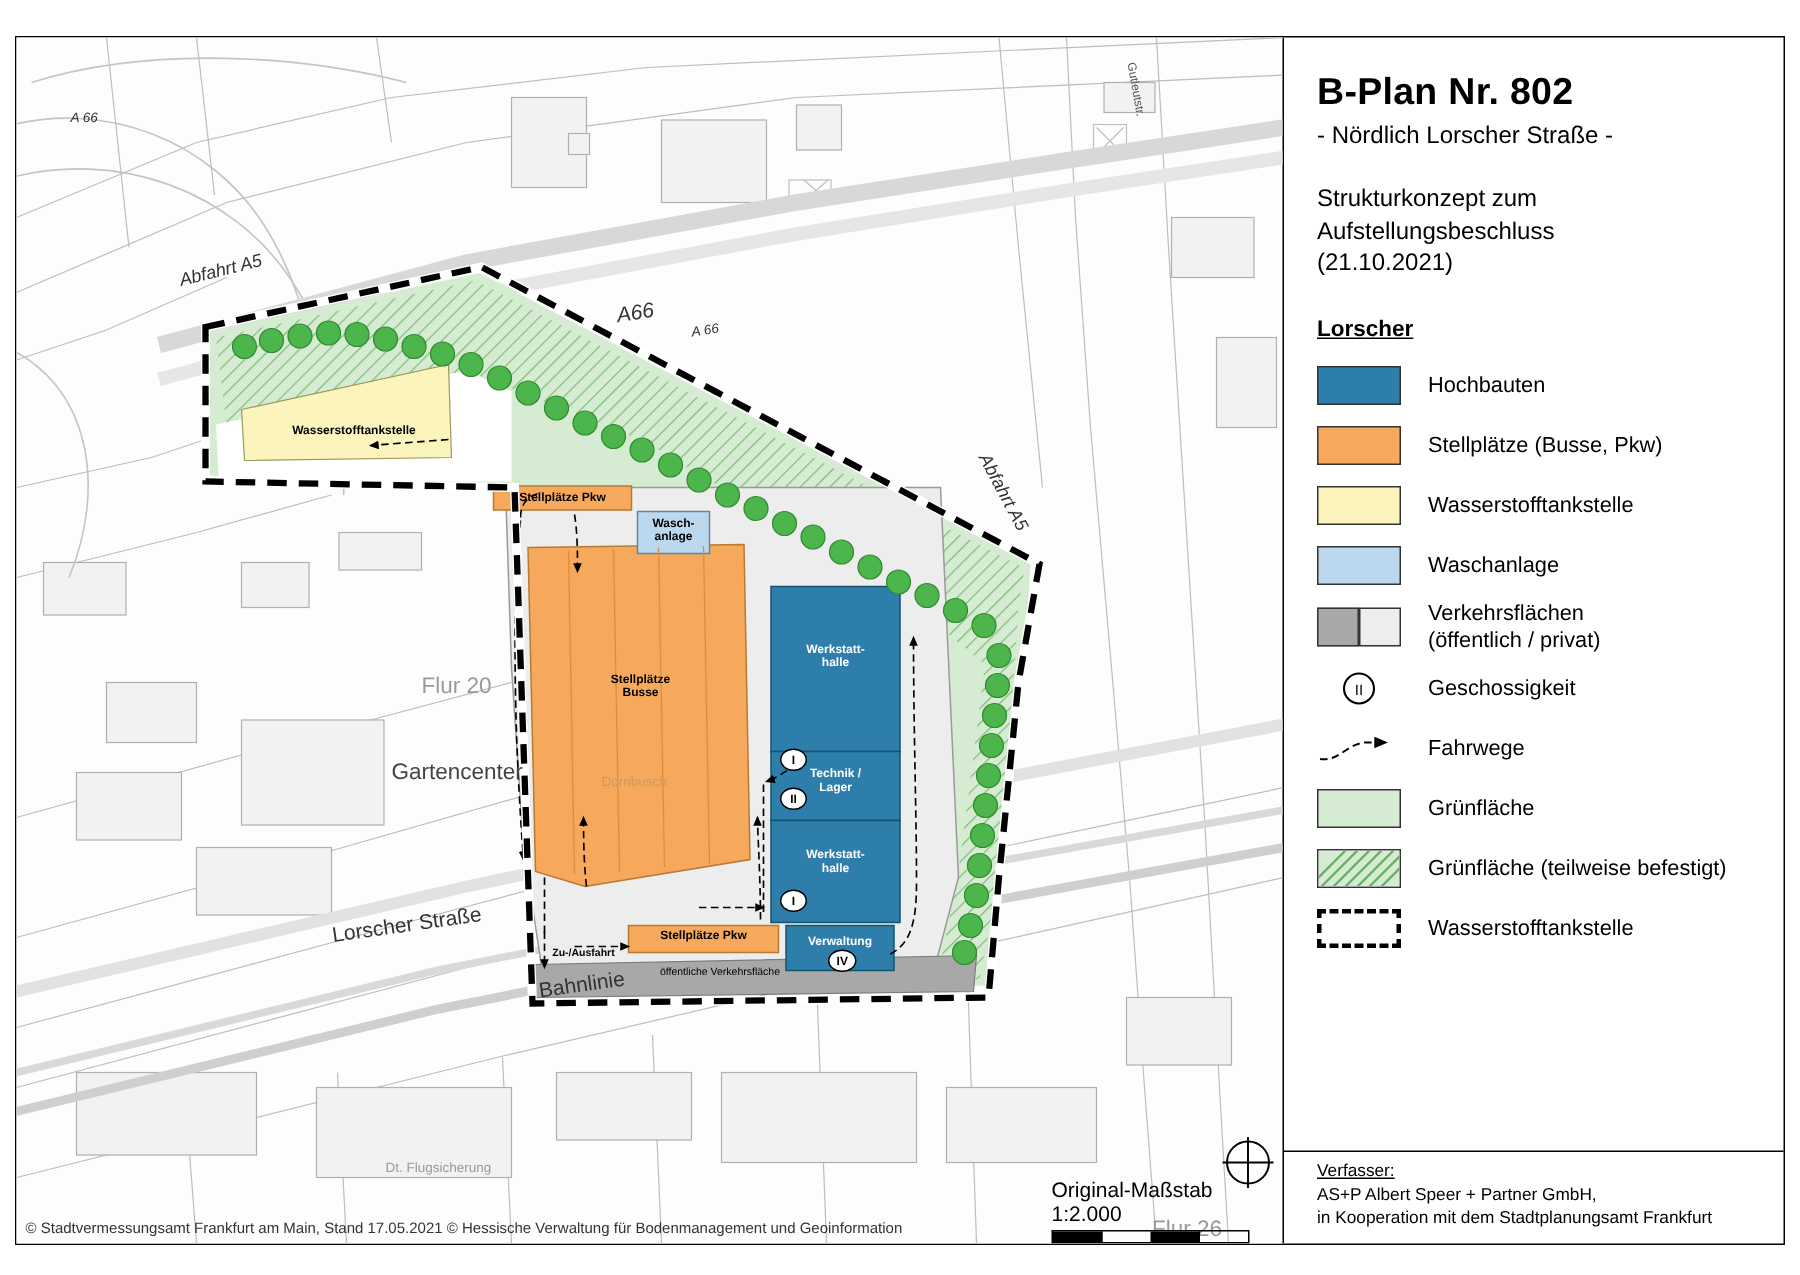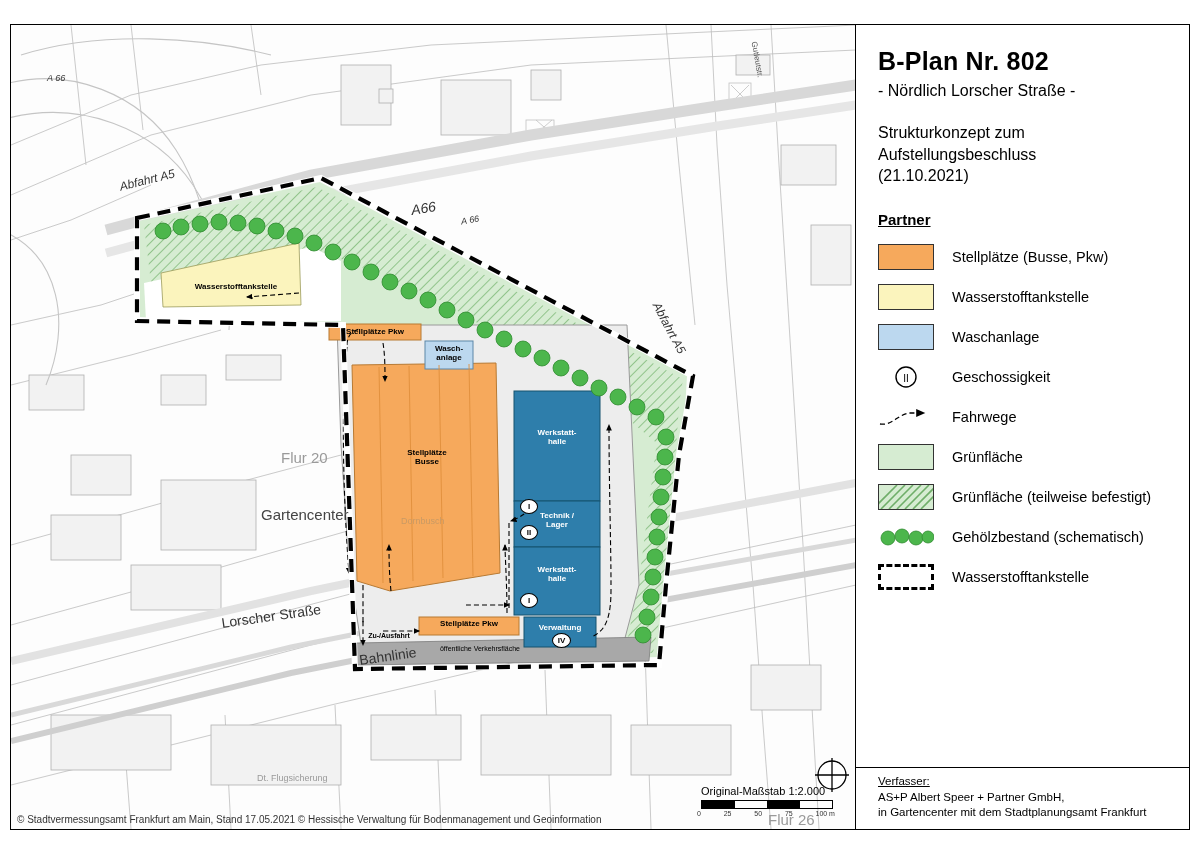--- a/index.html
+++ b/index.html
@@ -76,21 +76,21 @@
     white-space: nowrap;
   }
   
   .scalewrap {
     position: absolute;
     left: 690px;
     top: 760px;
     width: 150px;
   }
   .scale-title {
-    font-size: 11px;
+    font-size: 14px;
     color: #000;
     margin-bottom: 3px;
     text-align: left;
   }
   .scale-bar {
     display: flex;
     height: 7px;
     border: 1px solid #000;
     width: 130px;
   }
@@ -434,38 +434,50 @@
       <div class="credit">© Stadtvermessungsamt Frankfurt am Main, Stand 17.05.2021 © Hessische Verwaltung für Bodenmanagement und Geoinformation</div>
     </div>
 
     <div class="panel">
       <div class="title">B-Plan Nr. 802</div>
       <div class="subtitle">- Nördlich Lorscher Straße -</div>
       <div class="doctype" style="white-space:pre-line;">Strukturkonzept zum
 Aufstellungsbeschluss
 (21.10.2021)</div>
 
-      <div class="legend-head">Partner</div>
-
+      <div class="legend-head">Lorscher</div>
+
+      <div class="legend-row">
+        <div class="swatch" style="background:#2e7eab;"></div>
+        <div class="legend-label">Hochbauten</div>
+      </div>
 
       <div class="legend-row">
         <div class="swatch" style="background:#f6a95c;"></div>
         <div class="legend-label">Stellplätze (Busse, Pkw)</div>
       </div>
 
       <div class="legend-row">
         <div class="swatch" style="background:#fbf4bd;"></div>
         <div class="legend-label">Wasserstofftankstelle</div>
       </div>
 
       <div class="legend-row">
         <div class="swatch" style="background:#bcd8ef;"></div>
         <div class="legend-label">Waschanlage</div>
       </div>
 
+      <div class="legend-row">
+        <div class="swatch split">
+          <span style="background:#a8a8a8;"></span>
+            <span style="background:#ededed;"></span>
+        </div>
+        <div class="legend-label">Verkehrsflächen
+(öffentlich / privat)</div>
+      </div>
 
       <div class="legend-row">
         <div class="swatch nob" style="display:flex;align-items:center;justify-content:center;">
           <svg width="26" height="26" viewBox="0 0 26 26">
             <circle cx="13" cy="13" r="10" fill="#fff" stroke="#000" stroke-width="1.4"></circle>
             <text x="13" y="17.5" font-size="10" text-anchor="middle" font-family="Liberation Sans, sans-serif">II</text>
           </svg>
         </div>
         <div class="legend-label">Geschossigkeit</div>
       </div>
@@ -500,40 +512,27 @@
               <line x1="18" y1="24" x2="42" y2="0"></line>
               <line x1="26" y1="24" x2="50" y2="0"></line>
               <line x1="34" y1="24" x2="58" y2="0"></line>
               <line x1="42" y1="24" x2="66" y2="0"></line>
             </g>
           </svg>
         </div>
         <div class="legend-label">Grünfläche (teilweise befestigt)</div>
       </div>
 
-      <div class="legend-row">
-        <div class="swatch nob">
-          <svg width="56" height="26" viewBox="0 0 56 26">
-            <g fill="#4cb64c" stroke="#2f8a2f" stroke-width="0.8">
-              <circle cx="10" cy="14" r="7"></circle>
-              <circle cx="24" cy="12" r="7"></circle>
-              <circle cx="38" cy="14" r="7"></circle>
-              <circle cx="50" cy="13" r="6"></circle>
-            </g>
-          </svg>
-        </div>
-        <div class="legend-label">Gehölzbestand (schematisch)</div>
-      </div>
 
       <div class="legend-row">
         <div class="dashbox"></div>
         <div class="legend-label">Wasserstofftankstelle</div>
       </div>
 
       <div class="footer">
         <div style="text-decoration:underline;">Verfasser:</div>
         <div>AS+P Albert Speer + Partner GmbH,</div>
-        <div>in Gartencenter mit dem Stadtplanungsamt Frankfurt</div>
+        <div>in Kooperation mit dem Stadtplanungsamt Frankfurt</div>
       </div>
     </div>
 
   </div>
 </div>
 
 </body></html>

